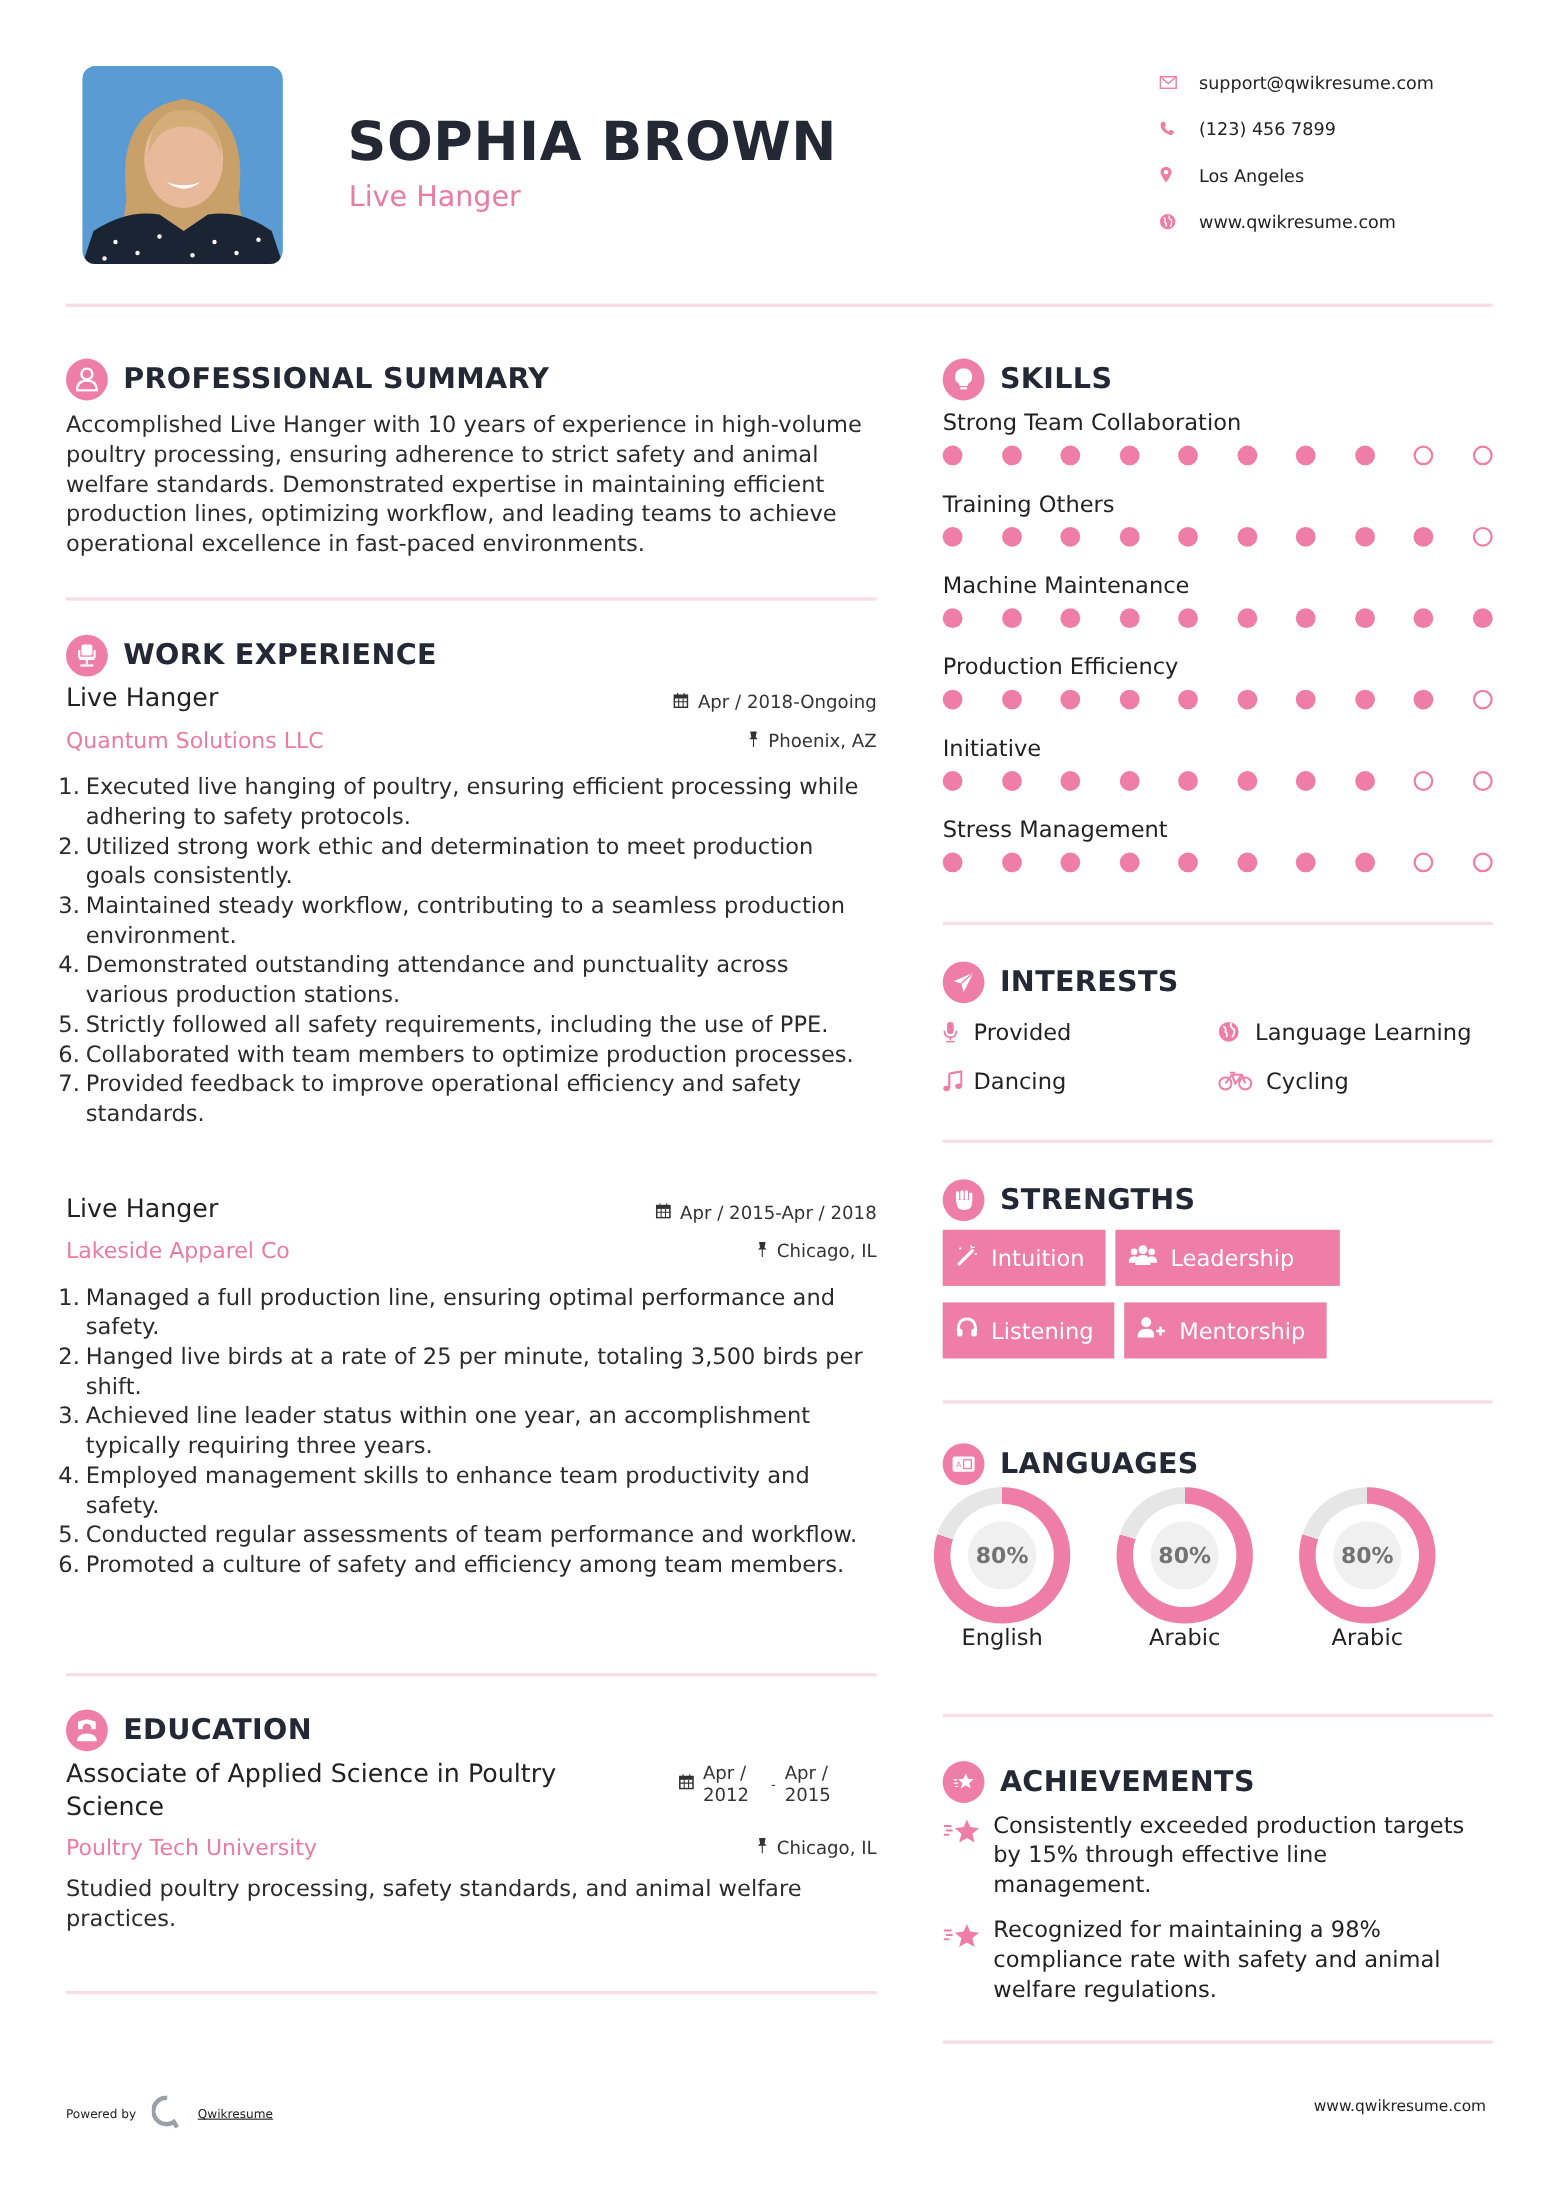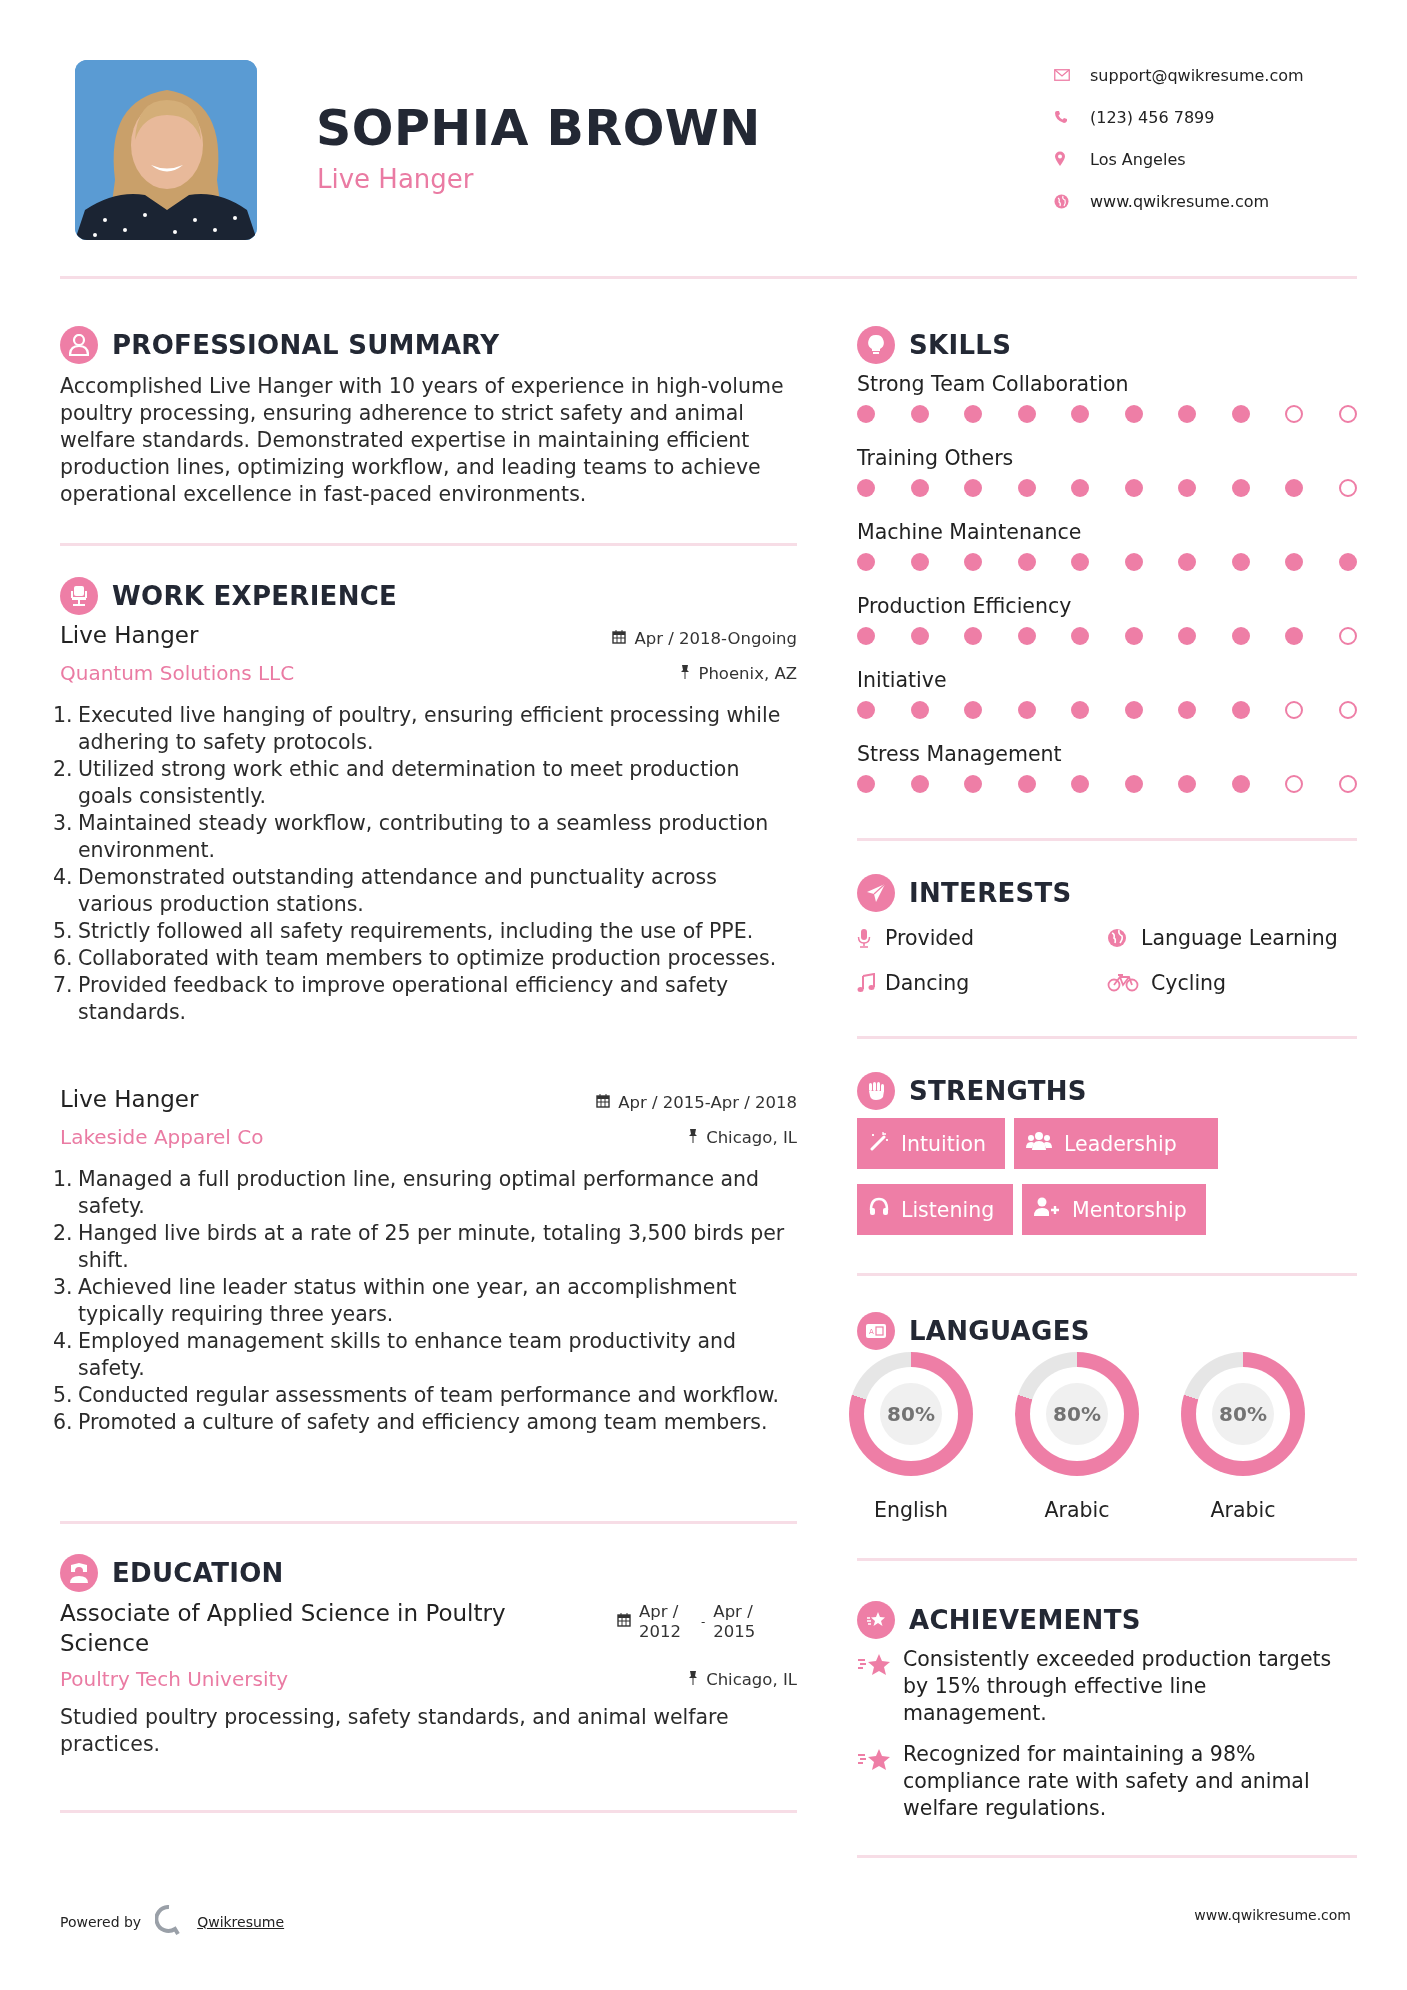--- a/index.html
+++ b/index.html
@@ -38,27 +38,27 @@
   .dots { display: flex; justify-content: space-between; height: 44px; align-items: flex-start; padding-top: 6px; }
   .dot { width: 18px; height: 18px; border-radius: 50%; background: #ee7ea6; }
   .dot.empty { background: #fff; border: 2.5px solid #ee7ea6; }
   .interest { display: flex; align-items: center; font-size: 20.5px; color: #222; height: 45px; }
   .interest .ii { width: 28px; color: #ee7ea6; display: flex; align-items: center; }
   .chip { position: absolute; height: 51px; background: #ee7ea6; color: #fff; font-size: 20.5px; display: flex; align-items: center; padding: 0 12px; gap: 12px; }
   .lang { position: absolute; width: 124px; text-align: center; }
   .lang-ring { width: 124px; height: 124px; border-radius: 50%; position: relative; }
   .lang-inner { position: absolute; left: 15px; top: 15px; width: 94px; height: 94px; border-radius: 50%; background: #fff; display: flex; align-items: center; justify-content: center; }
   .lang-core { width: 62px; height: 62px; border-radius: 50%; background: #f0f0f0; display: flex; align-items: center; justify-content: center; font-size: 20px; font-weight: bold; color: #737373; }
-  .lang-name { margin-top: 22px; font-size: 20.5px; color: #222; }
+  .lang-name { font-size: 20.5px; color: #222; }
   .ach { display: flex; align-items: flex-start; }
   .ach .ai { width: 46px; padding-top: 6px; color: #ee7ea6; flex: none; }
   .ach .at { font-size: 20.5px; line-height: 27px; color: #222; }
 
   
-  .footer-l { left: 60px; top: 1905px; display: flex; align-items: center; gap: 14px; font-size: 14px; color: #222; }
+  .footer-l { left: 60px; top: 1905px; display: flex; align-items: center; gap: 14px; font-size: 11px; color: #222; }
   .footer-l .link { text-decoration: underline; }
   .footer-r { right: 56px; top: 1907px; font-size: 14px; color: #222; }
 </style>
 </head>
 <body>
 
 <div class="abs photo">
   <svg width="182" height="180" viewBox="0 0 182 180">
     <rect width="182" height="180" fill="#5a9bd3"></rect>
     <path d="M40 120 Q30 40 92 30 Q152 40 142 120 L150 180 L32 180 Z" fill="#c9a06a"></path>

